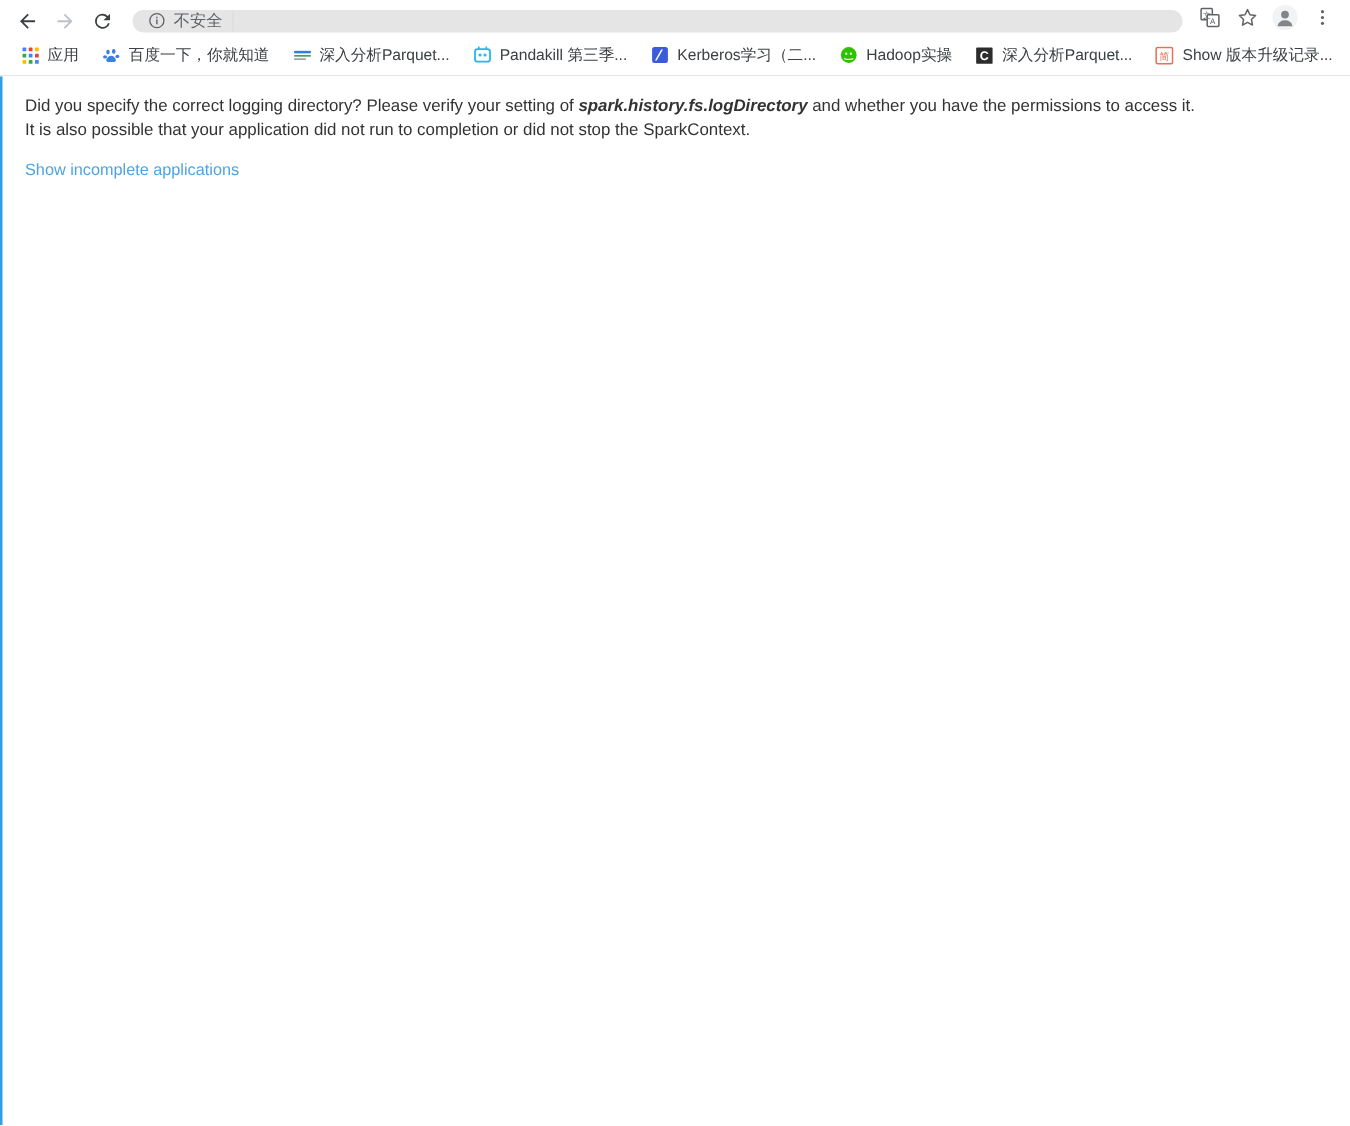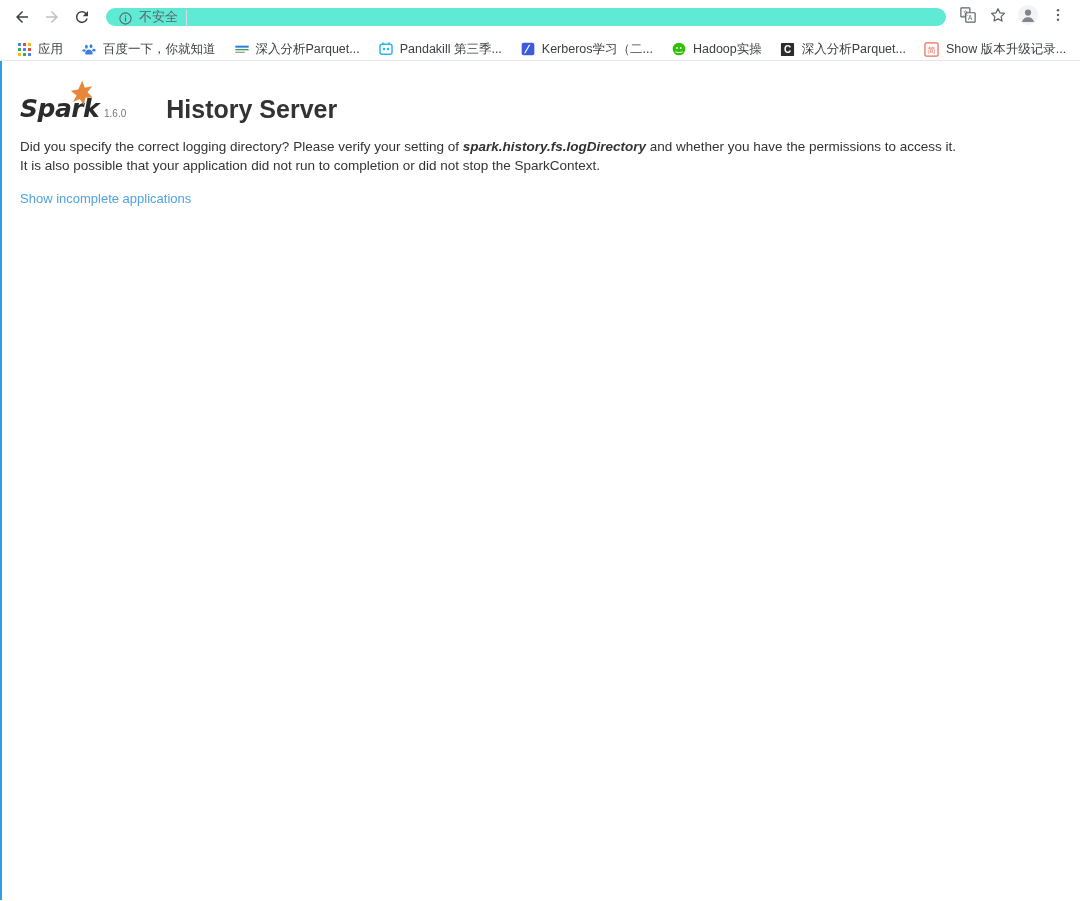--- a/index.html
+++ b/index.html
@@ -31,24 +31,24 @@
     display: flex; align-items: center; justify-content: center;
     border-radius: 50%;
     flex: 0 0 auto;
     margin-right: 2px;
   }
   .nav-btn svg { display: block; }
 
   #omnibox {
     flex: 1 1 auto;
     height: 18px;
-    background: #5eead4;
+    background: #e5e5e5;
     border-radius: 13px;
     display: flex;
-    align-items: flex-end;
+    align-items: center;
     padding: 0 12px;
     margin-left: 8px;
     margin-right: 6px;
     min-width: 0;
   }
   #security-info-icon { flex: 0 0 auto; margin-right: 6px; display:flex; }
   #security-label {
     font-size: 13px;
     color: #5f6368;
     white-space: nowrap;
@@ -73,21 +73,21 @@
     width: 28px; height: 28px;
     display: flex; align-items: center; justify-content: center;
     flex: 0 0 auto;
     margin-left: 2px;
   }
 
   
   #bookmarks-bar {
     height: 28px;
     display: flex;
-    align-items: flex-end;
+    align-items: flex-start;
     padding: 0 10px;
     border-bottom: 1px solid #e4e6e8;
     background: #ffffff;
     overflow: hidden;
   }
   .bookmark {
     display: flex;
     align-items: center;
     height: 22px;
     padding: 0 6px;
@@ -405,34 +405,20 @@
   </div>
 
 </div>
 
 <div id="page">
 
   <div id="left-edge-artifact"></div>
 
   <div id="content">
 
-    <div id="header-row">
-      <div id="spark-logo-wrap">
-        <div id="spark-logo">
-          <span id="spark-wordmark">Spark</span>
-          <span id="spark-star">
-            <svg width="30" height="30" viewBox="0 0 24 24">
-              <path d="M12.2 1.4l2.0 5.6 5.9-1.2-3.7 4.7 4.2 4.3-5.9.1-1.2 5.9-3.3-4.9-5.4 2.4 2.9-5.2-4.6-3.7 5.9-1.0z" fill="#e8873a"></path>
-            </svg>
-          </span>
-        </div>
-        <span id="spark-version">1.6.0</span>
-      </div>
-      <h1 id="page-title">History Server</h1>
-    </div>
 
 
 
     <p id="explanation"><span>Did you specify the correct logging directory? Please verify your setting of </span><span class="mono-italic">spark.history.fs.logDirectory</span><span> and whether you have the permissions to access it. It is also possible that your application did not run to completion or did not stop the SparkContext.</span></p>
 
     <a id="show-incomplete-link" href="#">Show incomplete applications</a>
 
   </div>
 
 </div>

